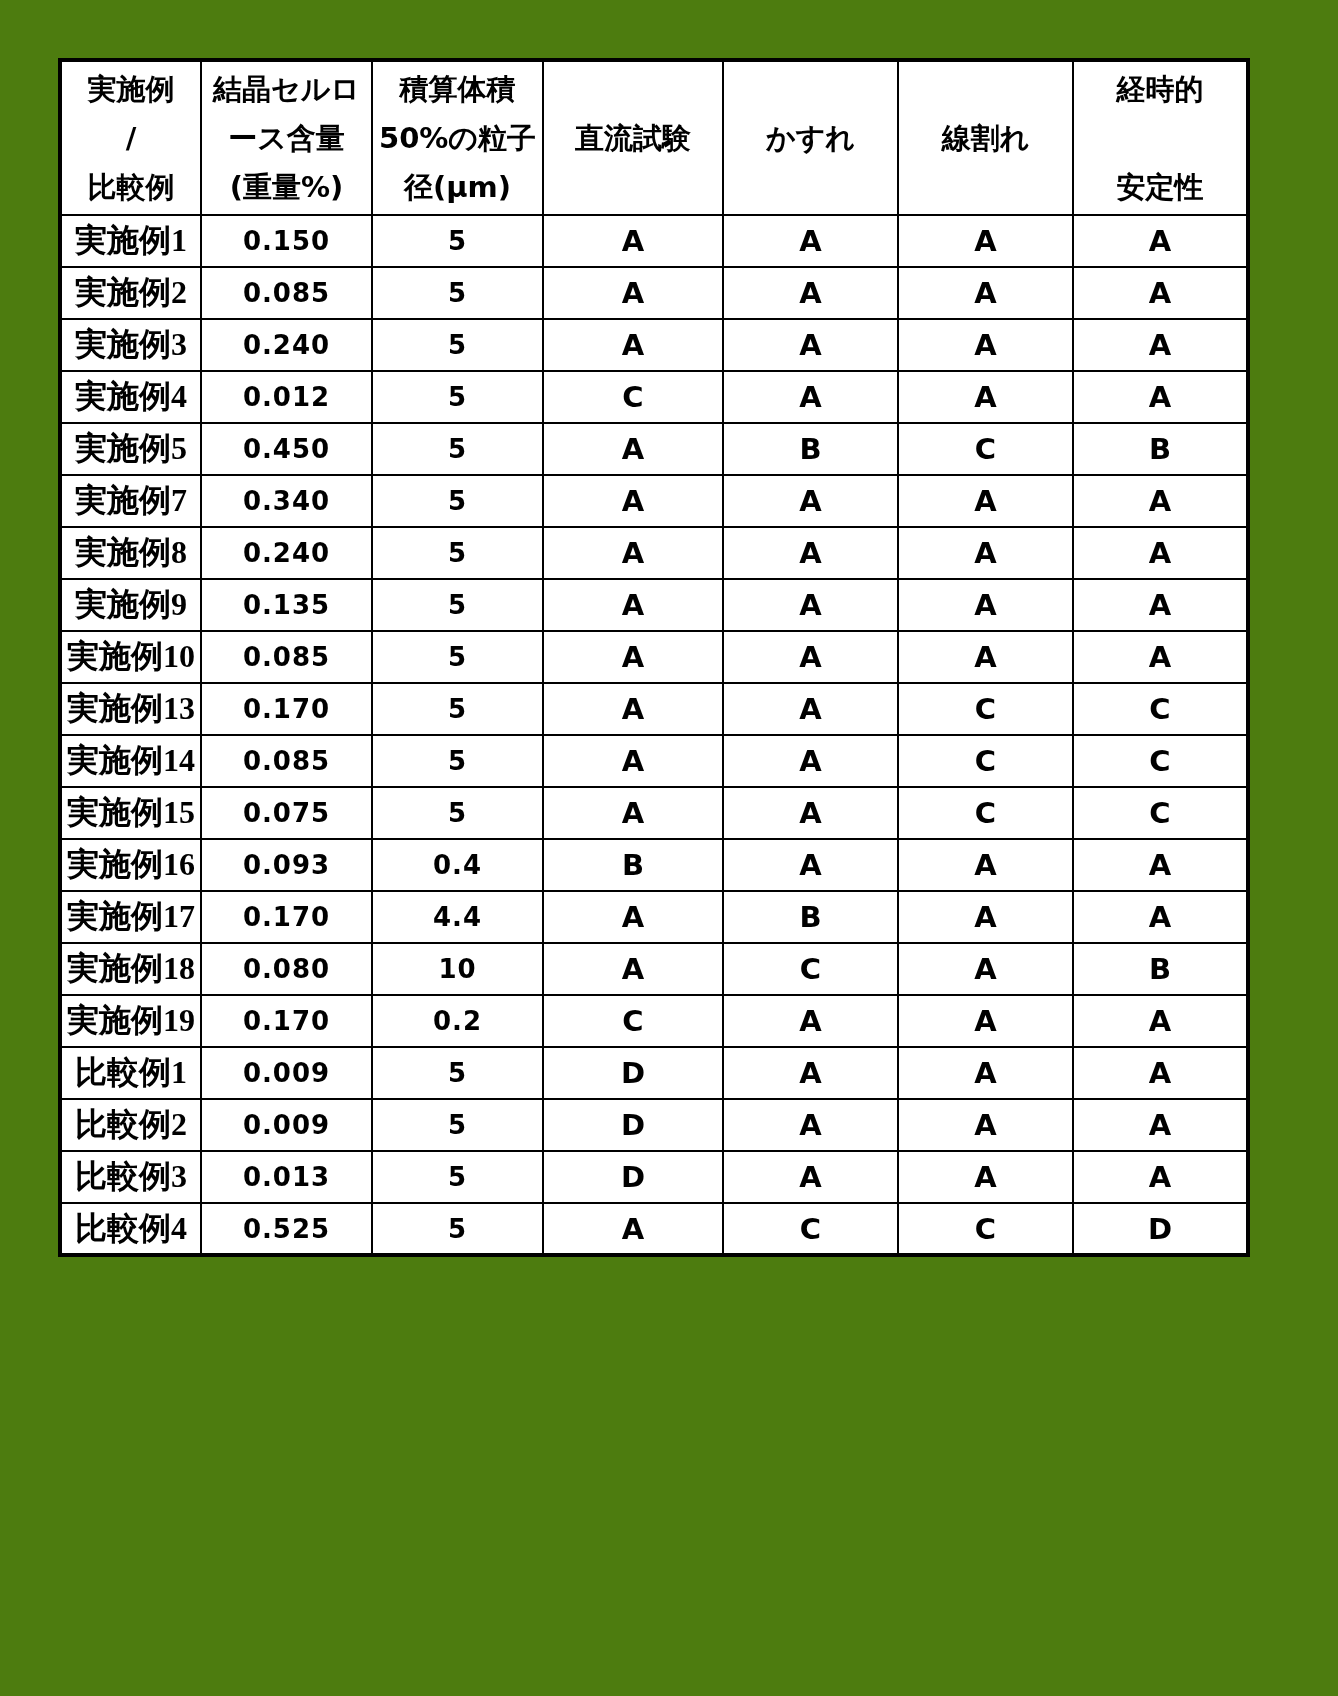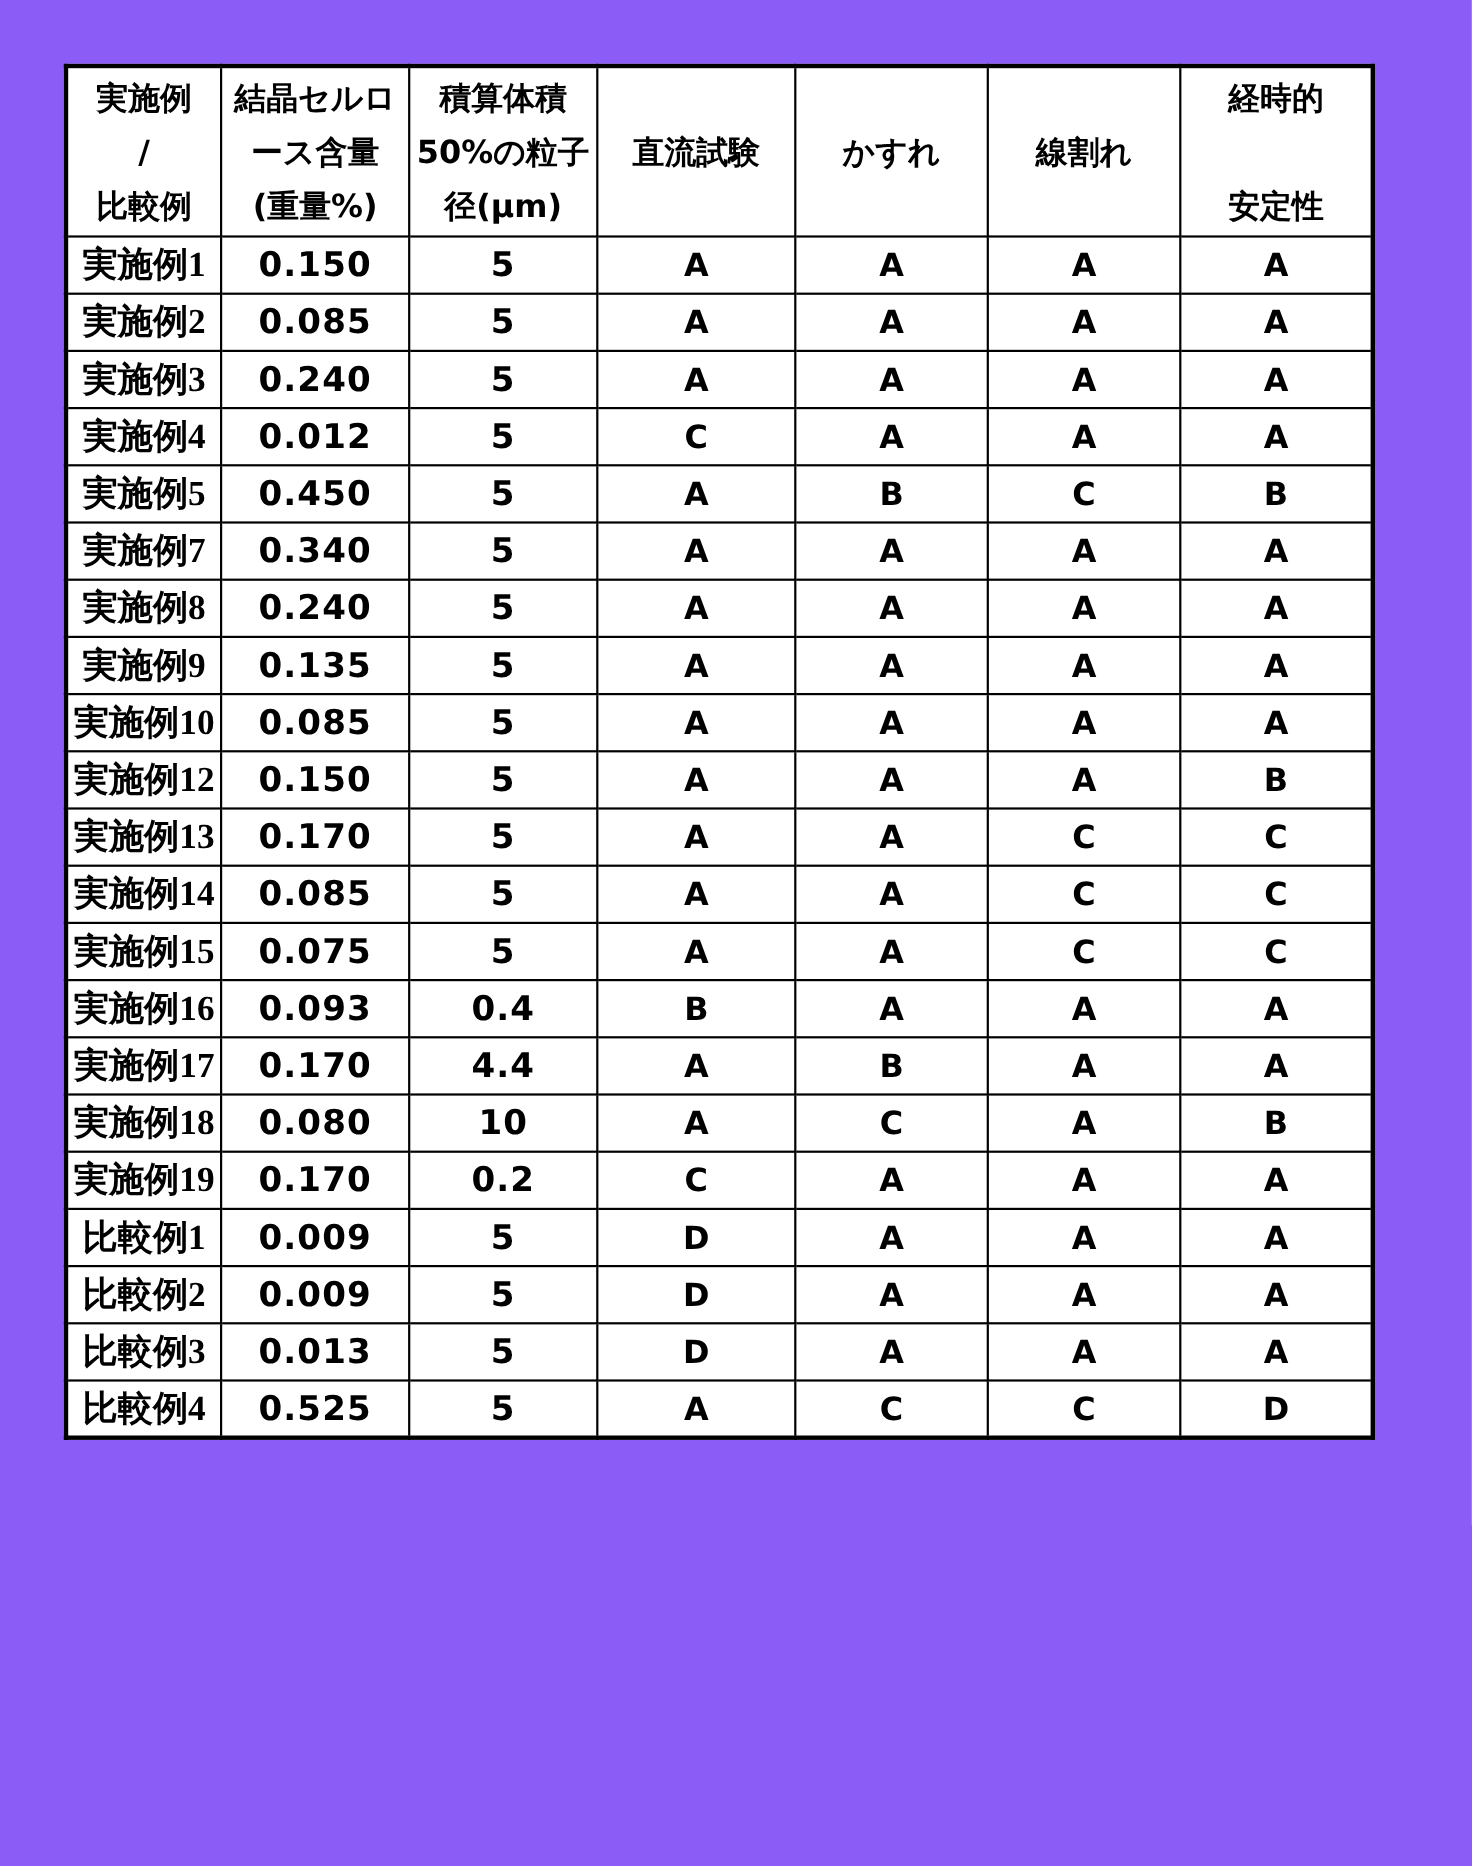--- a/index.html
+++ b/index.html
@@ -1,20 +1,20 @@
 <!DOCTYPE html>
 <html><head>
 <meta charset="utf-8">
 <style>
   html, body { margin: 0; padding: 0; }
   .page {
     position: relative;
     width: 1338px;
     height: 1696px;
-    background: #8b5cf6;
+    background: #4d7c0f;
     font-family: "DejaVu Sans", sans-serif;
     color: #000000;
   }
   .table-wrap {
     position: absolute;
     left: 58px;
     top: 58px;
   }
   table.data-table {
     border-collapse: collapse;
@@ -37,21 +37,21 @@
   }
   thead tr { height: 155px; }
   tbody tr { height: 52px; }
   th.hdr {
     font-size: 29px;
     line-height: 49px;
     white-space: pre-line;
     font-weight: bold;
   }
   td.c-label { font-size: 32px; letter-spacing: 0px; font-family: Liberation Serif, serif; }
-  td.c-num   { font-size: 31px; letter-spacing: 1px; }
+  td.c-num   { font-size: 26px; letter-spacing: 1px; }
   td.c-grade { font-size: 29px; }
 </style>
 </head>
 <body>
 
 <div class="page">
   <div class="table-wrap">
     <table class="data-table">
       <colgroup>
         <col style="width:141px">
@@ -158,29 +158,20 @@
           <tr style="">
           <td class="c-label">実施例10</td>
           <td class="c-num">0.085</td>
           <td class="c-num">5</td>
           <td class="c-grade">A</td>
           <td class="c-grade">A</td>
           <td class="c-grade">A</td>
           <td class="c-grade">A</td>
         </tr>
           <tr style="">
-          <td class="c-label">実施例12</td>
-          <td class="c-num">0.150</td>
-          <td class="c-num">5</td>
-          <td class="c-grade">A</td>
-          <td class="c-grade">A</td>
-          <td class="c-grade">A</td>
-          <td class="c-grade">B</td>
-        </tr>
-          <tr style="">
           <td class="c-label">実施例13</td>
           <td class="c-num">0.170</td>
           <td class="c-num">5</td>
           <td class="c-grade">A</td>
           <td class="c-grade">A</td>
           <td class="c-grade">C</td>
           <td class="c-grade">C</td>
         </tr>
           <tr style="">
           <td class="c-label">実施例14</td>

